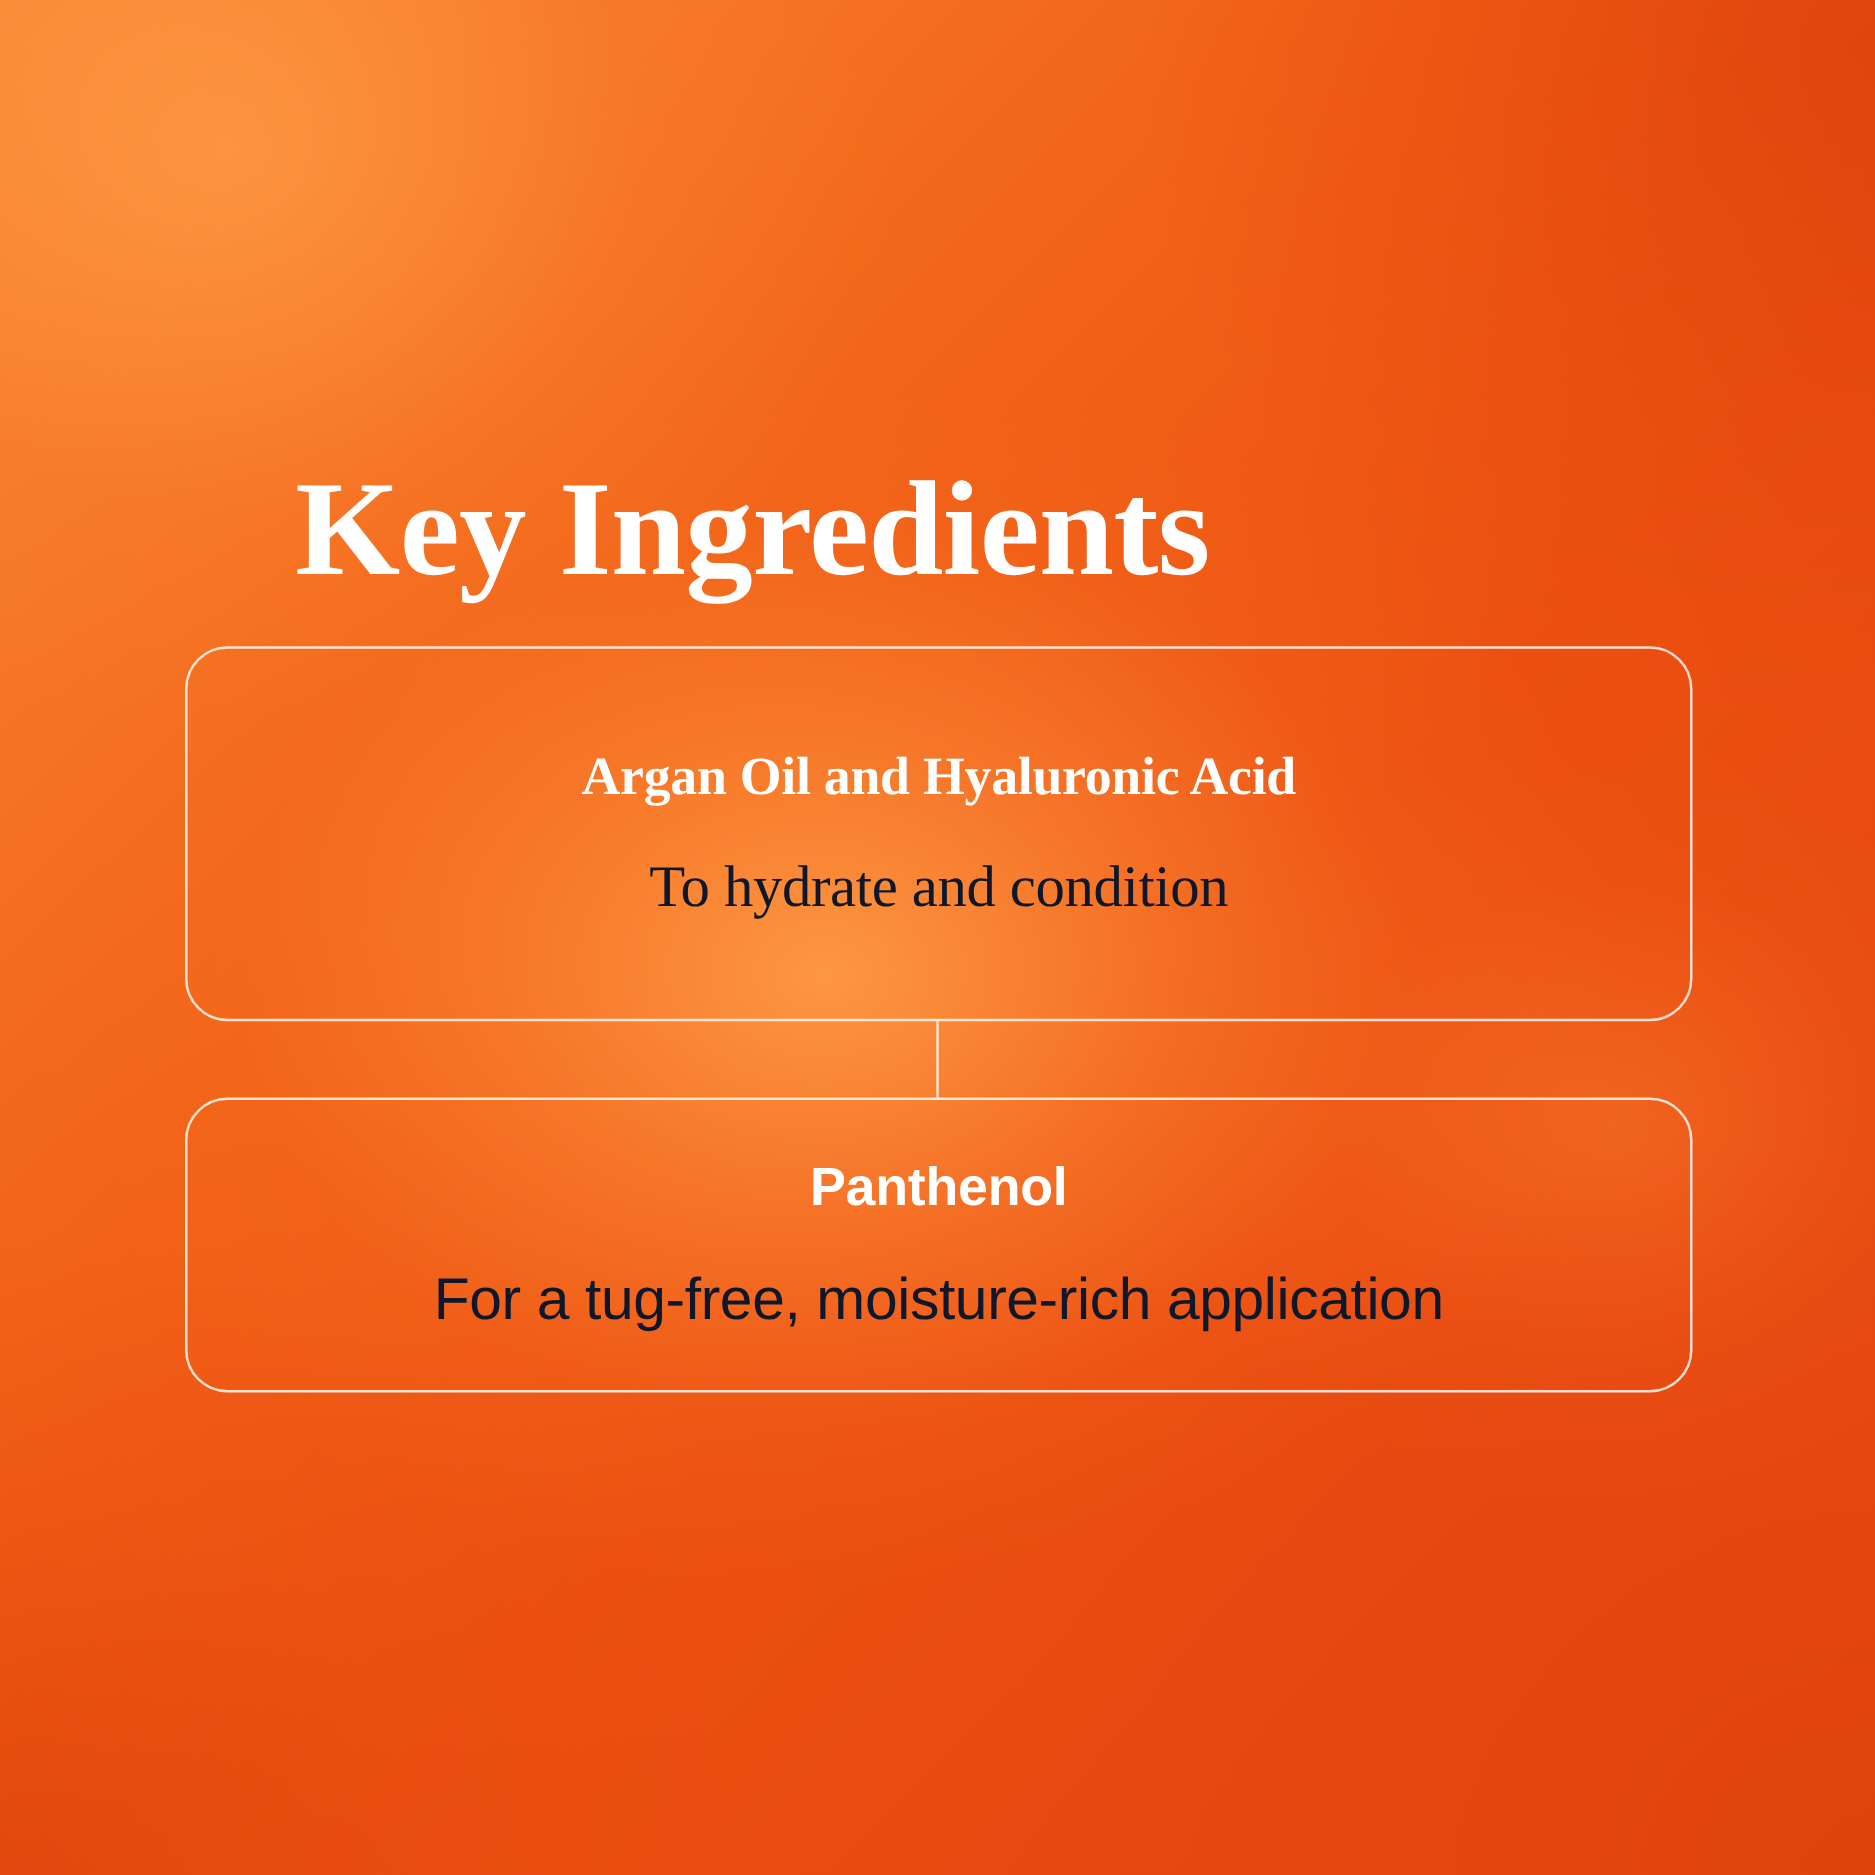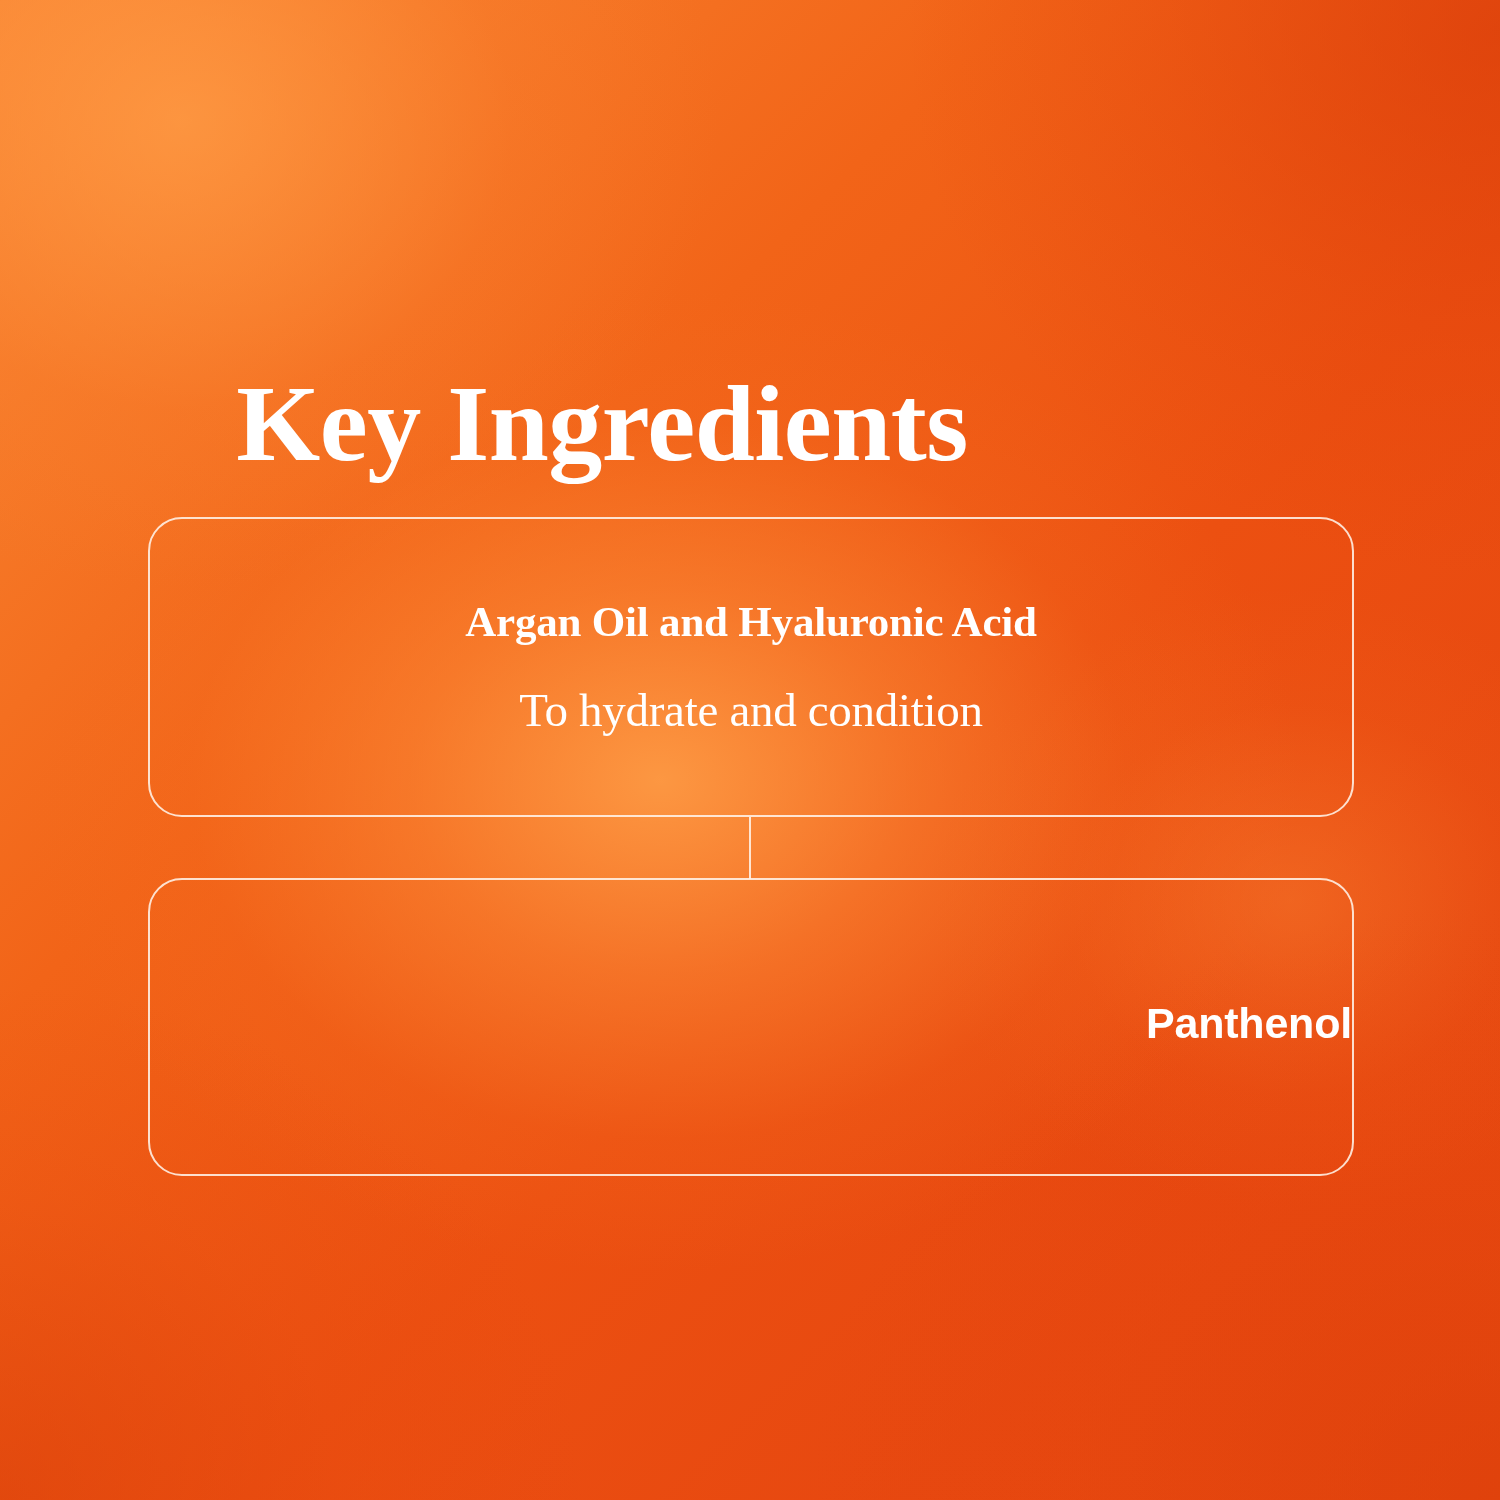--- a/index.html
+++ b/index.html
@@ -100,38 +100,37 @@
     align-items: center;
     justify-content: center;
   }
   #card-argan {
     top: 517px;
     height: 300px;
     font-family: Liberation Serif, serif;
   }
   #card-panthenol {
     top: 878px;
-    height: 298px;
-    align-items: flex-end;
+    height: 236px;
   }
 
   .card-heading {
     font-weight: 700;
     font-size: 43px;
     line-height: 1.2;
     color: #FFFFFF;
     text-align: center;
     margin: 0;
     letter-spacing: -0.2px;
   }
   .card-sub {
     font-weight: 400;
     font-size: 47px;
     line-height: 1.2;
-    color: #ffffff;
+    color: #0f172a;
     text-align: center;
     margin: 0;
     letter-spacing: -0.3px;
   }
   #card-argan .card-heading { margin-bottom: 6px; }
   #card-argan .card-sub { margin-top: 28px; }
   #card-panthenol .card-heading { margin-bottom: 6px; }
   #card-panthenol .card-sub { margin-top: 28px; }
 
   
@@ -161,15 +160,16 @@
 
   <div class="card" id="card-argan">
     <p class="card-heading">Argan Oil and Hyaluronic Acid</p>
     <p class="card-sub">To hydrate and condition</p>
   </div>
 
   <div class="connector"></div>
 
   <div class="card" id="card-panthenol">
     <p class="card-heading">Panthenol</p>
+    <p class="card-sub">For a tug-free, moisture-rich application</p>
   </div>
 
 </div>
 
 </body></html>

